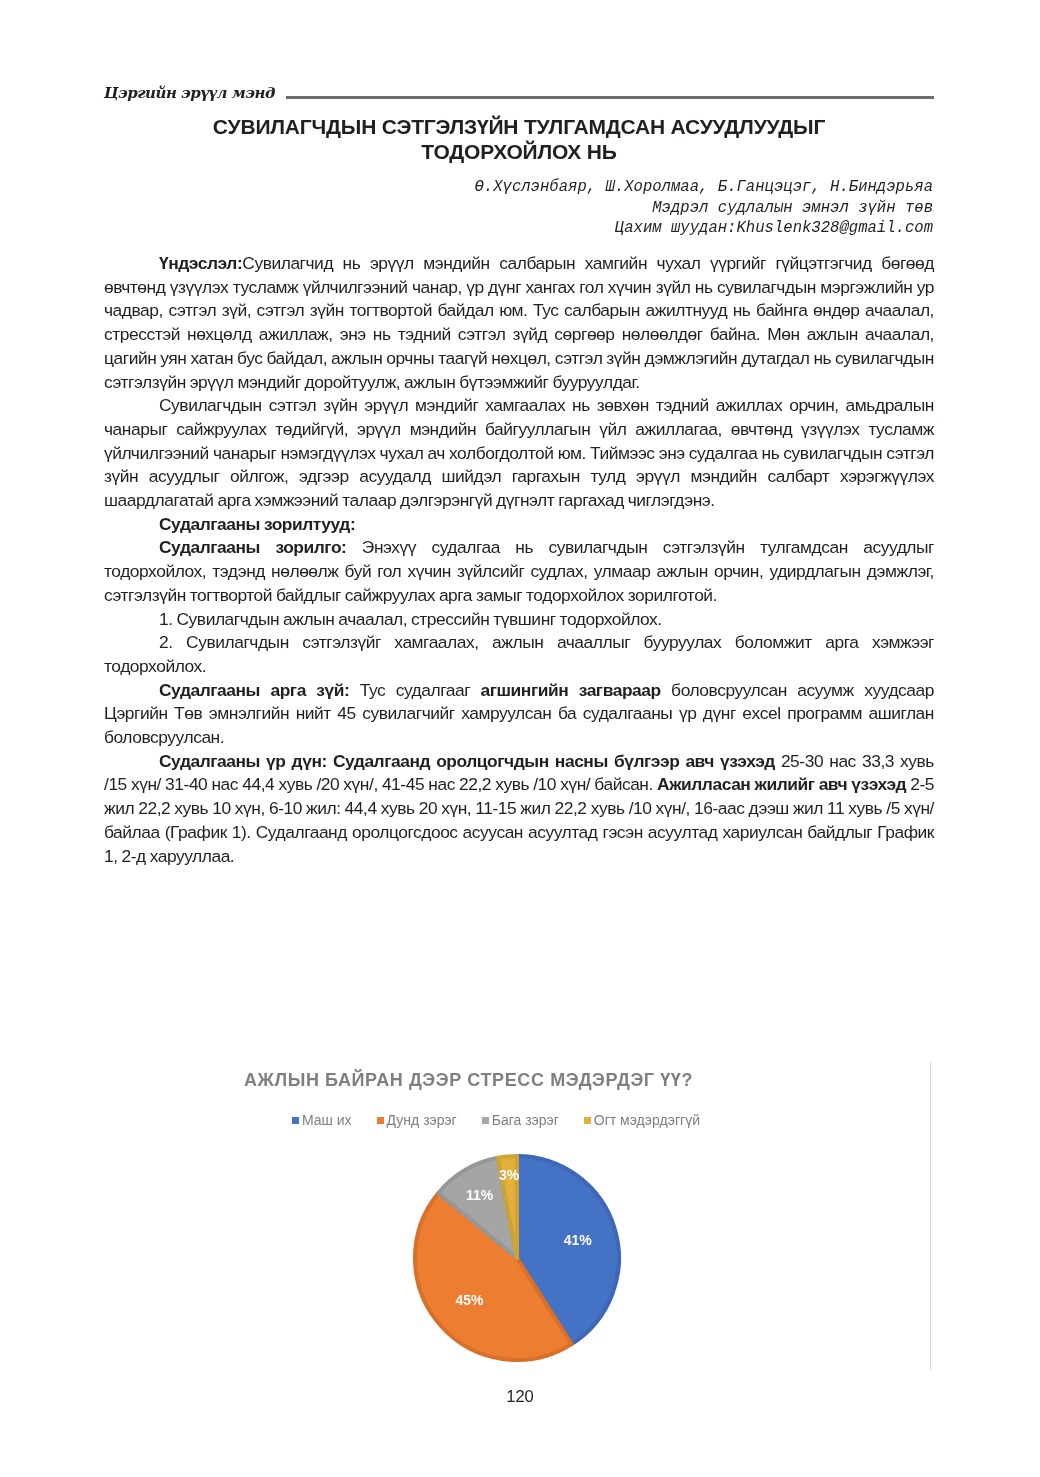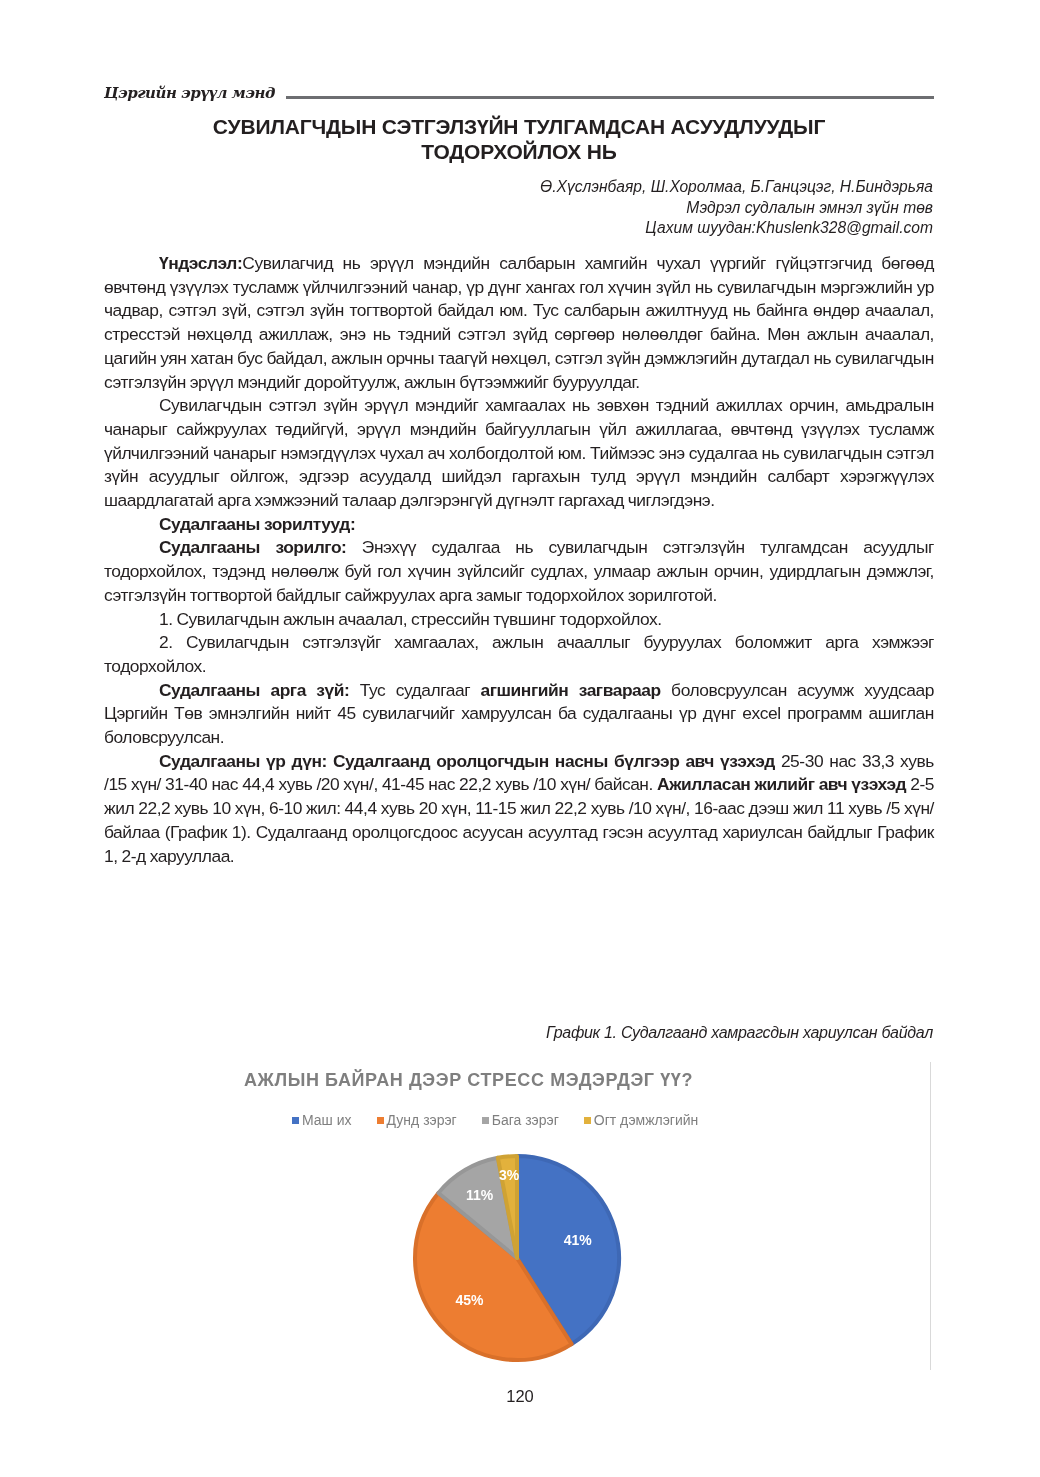--- a/index.html
+++ b/index.html
@@ -5,21 +5,21 @@
   html, body { margin: 0; padding: 0; background: #ffffff; }
   body { width: 1040px; height: 1477px; position: relative; overflow: hidden; color: #231f20; }
   .page { position: absolute; left: 0; top: 0; width: 1039px; height: 1477px; }
 
   .running-head { position: absolute; left: 104px; top: 84px; width: 830px; height: 20px; }
   .running-head .label { position: absolute; left: 0; top: 0; font-family: "DejaVu Serif", "Liberation Serif", serif; font-style: italic; font-weight: bold; font-size: 15px; letter-spacing: -0.5px; color: #231f20; }
   .running-head .rule { position: absolute; left: 182px; right: 0; top: 12px; height: 3px; background: #6d6e71; }
 
   .title { position: absolute; left: 104px; top: 114px; width: 830px; text-align: center; font-family: "Liberation Sans", sans-serif; font-weight: bold; font-size: 21px; line-height: 25px; color: #231f20; letter-spacing: -0.2px; }
 
-  .authors { position: absolute; right: 106px; top: 177px; text-align: right; font-family: Liberation Sans, sans-serif; font-style: italic; font-size: 15.6px; line-height: 20.5px; color: #231f20; }
+  .authors { position: absolute; right: 106px; top: 177px; text-align: right; font-family: Liberation Mono, monospace; font-style: italic; font-size: 15.6px; line-height: 20.5px; color: #231f20; }
 
   .body { position: absolute; left: 104px; top: 252px; width: 830px; font-family: "Liberation Sans", sans-serif; font-size: 17.4px; line-height: 23.7px; color: #231f20; text-align: justify; letter-spacing: -0.45px; word-spacing: -0.5px; }
   .body p { margin: 0; text-indent: 55px; }
   .body b { font-weight: bold; }
 
   .fig-caption { position: absolute; right: 106px; top: 1024px; font-family: "Liberation Sans", sans-serif; font-style: italic; font-size: 16px; color: #231f20; letter-spacing: -0.3px; }
 
   .chart-title { position: absolute; left: 244px; top: 1070px; font-family: "Liberation Sans", sans-serif; font-weight: bold; font-size: 18px; color: #7f7f7f; letter-spacing: 0.6px; }
   .legend { position: absolute; left: 292px; top: 1112px; font-family: "Liberation Sans", sans-serif; font-size: 14px; color: #7f7f7f; display: flex; gap: 7px; }
   .legend-item { display: flex; align-items: center; margin-right: 18px; }
@@ -56,40 +56,39 @@
     <p><b>Үндэслэл:</b><span>Сувилагчид нь эрүүл мэндийн салбарын хамгийн чухал үүргийг гүйцэтгэгчид бөгөөд өвчтөнд үзүүлэх тусламж үйлчилгээний чанар, үр дүнг хангах гол хүчин зүйл нь сувилагчдын мэргэжлийн ур чадвар, сэтгэл зүй, сэтгэл зүйн тогтвортой байдал юм. Тус салбарын ажилтнууд нь байнга өндөр ачаалал, стресстэй нөхцөлд ажиллаж, энэ нь тэдний сэтгэл зүйд сөргөөр нөлөөлдөг байна. Мөн ажлын ачаалал, цагийн уян хатан бус байдал, ажлын орчны таагүй нөхцөл, сэтгэл зүйн дэмжлэгийн дутагдал нь сувилагчдын сэтгэлзүйн эрүүл мэндийг доройтуулж, ажлын бүтээмжийг бууруулдаг.</span></p>
     <p>Сувилагчдын сэтгэл зүйн эрүүл мэндийг хамгаалах нь зөвхөн тэдний ажиллах орчин, амьдралын чанарыг сайжруулах төдийгүй, эрүүл мэндийн байгууллагын үйл ажиллагаа, өвчтөнд үзүүлэх тусламж үйлчилгээний чанарыг нэмэгдүүлэх чухал ач холбогдолтой юм. Тиймээс энэ судалгаа нь сувилагчдын сэтгэл зүйн асуудлыг ойлгож, эдгээр асуудалд шийдэл гаргахын тулд эрүүл мэндийн салбарт хэрэгжүүлэх шаардлагатай арга хэмжээний талаар дэлгэрэнгүй дүгнэлт гаргахад чиглэгдэнэ.</p>
     <p><b>Судалгааны зорилтууд:</b></p>
     <p><b>Судалгааны зорилго:</b><span> Энэхүү судалгаа нь сувилагчдын сэтгэлзүйн тулгамдсан асуудлыг тодорхойлох, тэдэнд нөлөөлж буй гол хүчин зүйлсийг судлах, улмаар ажлын орчин, удирдлагын дэмжлэг, сэтгэлзүйн тогтвортой байдлыг сайжруулах арга замыг тодорхойлох зорилготой.</span></p>
     <p>1. Сувилагчдын ажлын ачаалал, стрессийн түвшинг тодорхойлох.</p>
     <p>2. Сувилагчдын сэтгэлзүйг хамгаалах, ажлын ачааллыг бууруулах боломжит арга хэмжээг тодорхойлох.</p>
     <p><b>Судалгааны арга зүй:</b><span> Тус судалгааг </span><b>агшингийн загвараар</b><span> боловсруулсан асуумж хуудсаар Цэргийн Төв эмнэлгийн нийт 45 сувилагчийг хамруулсан ба судалгааны үр дүнг excel программ ашиглан боловсруулсан.</span></p>
     <p><b>Судалгааны үр дүн: Судалгаанд оролцогчдын насны бүлгээр авч үзэхэд</b><span> 25-30 нас 33,3 хувь /15 хүн/ 31-40 нас 44,4 хувь /20 хүн/, 41-45 нас 22,2 хувь /10 хүн/ байсан. </span><b>Ажилласан жилийг авч үзэхэд</b><span> 2-5 жил 22,2 хувь 10 хүн, 6-10 жил: 44,4 хувь 20 хүн, 11-15 жил 22,2 хувь /10 хүн/, 16-аас дээш жил 11 хувь  /5 хүн/ байлаа  (График 1). Судалгаанд оролцогсдоос асуусан асуултад гэсэн асуултад хариулсан байдлыг График 1, 2-д харууллаа.</span></p>
   </div>
 
-  <div class="fig-caption">График 1. Судалгаанд хамрагсдын хариулсан байдал</div>
 
   <div class="chart-title">АЖЛЫН БАЙРАН ДЭЭР СТРЕСС МЭДЭРДЭГ ҮҮ?</div>
 
   <div class="legend">
     <div class="legend-item">
       <span class="legend-swatch" style="background: rgb(68, 114, 196);"></span>
       <span>Маш их</span>
     </div>
     <div class="legend-item">
       <span class="legend-swatch" style="background: rgb(237, 125, 49);"></span>
       <span>Дунд зэрэг</span>
     </div>
     <div class="legend-item">
       <span class="legend-swatch" style="background: rgb(165, 165, 165);"></span>
       <span>Бага зэрэг</span>
     </div>
     <div class="legend-item">
       <span class="legend-swatch" style="background: rgb(226, 177, 60);"></span>
-      <span>Огт дэмжлэгийн</span>
+      <span>Огт мэдэрдэггүй</span>
     </div>
   </div>
 
   <div class="chart-border"></div>
 
   <svg id="pie" width="1040" height="1477">
       <path d="M517,1258 L517,1156 A102,102 0 0 1 571.6543330878577,1344.1214484012055 Z" fill="#4472C4" stroke="#3E68B5" stroke-width="4" stroke-linejoin="round"></path>
       <path d="M517,1258 L571.6543330878577,1344.1214484012055 A102,102 0 0 1 438.4076492368695,1192.9827530456337 Z" fill="#ED7D31" stroke="#D9702A" stroke-width="4" stroke-linejoin="round"></path>
       <path d="M517,1258 L438.4076492368695,1192.9827530456337 A102,102 0 0 1 497.887105912256,1157.8067004256739 Z" fill="#A5A5A5" stroke="#979797" stroke-width="4" stroke-linejoin="round"></path>
       <path d="M517,1258 L497.887105912256,1157.8067004256739 A102,102 0 0 1 516.9999999999999,1156 Z" fill="#E2B13C" stroke="#CFA234" stroke-width="4" stroke-linejoin="round"></path>

